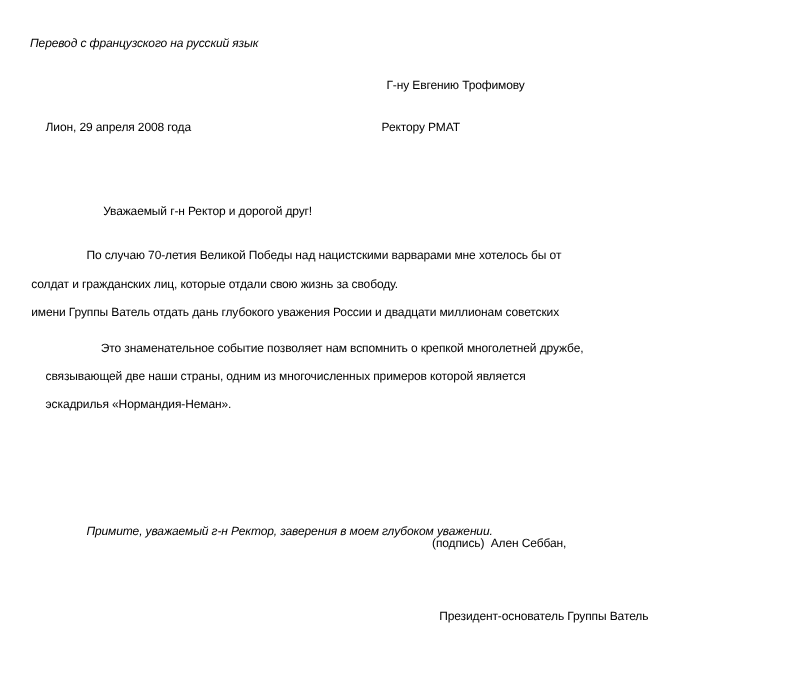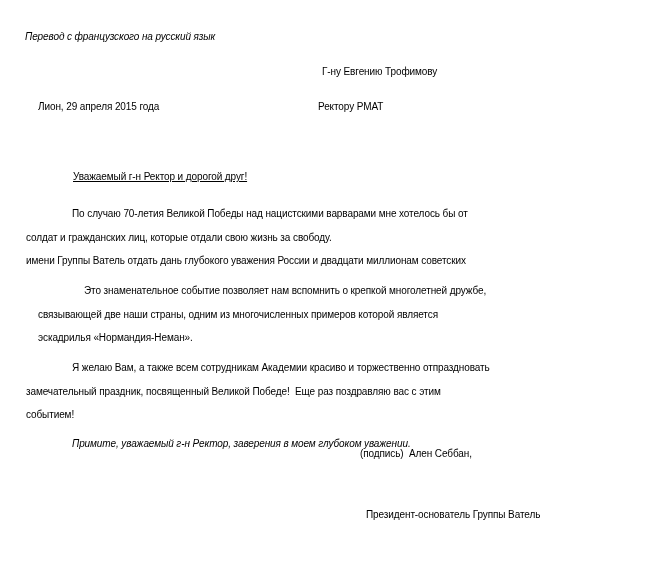--- a/index.html
+++ b/index.html
@@ -22,60 +22,55 @@
   .abs { position: absolute; }
   .line { white-space: pre; }
   .indent { padding-left: 46px; }
   .t-note {
     top: 25px; left: 25px;
     font-style: italic;
   }
   .recipient-name { top: 60px; left: 322px; }
   .date-place     { top: 95px; left: 38px; }
   .recipient-title{ top: 95px; left: 318px; }
-  .salutation     { top: 165px; left: 27px; text-decoration: underline; }
+  .salutation     { top: 165px; left: 40px; }
   .para-1 { top: 202px; left: 26px; }
   .para-2 { top: 279px; left: 26px; margin-left: 12px; }
   .para-3 { top: 356px; left: 26px; }
   .closing { top: 432px; left: 26px; font-style: italic; }
   .sig-line-1 { top: 442px; left: 360px; text-align: center; }
   .sig-line-2 { top: 503px; left: 366px; }
 </style>
 </head>
 <body>
 
 <div class="page">
 
   <div class="abs t-note line">Перевод с французского на русский язык</div>
 
   <div class="abs recipient-name line">Г-ну Евгению Трофимову</div>
 
-  <div class="abs date-place line">Лион, 29 апреля 2015 года</div>
+  <div class="abs date-place line">Лион, 29 апреля 2008 года</div>
 
   <div class="abs recipient-title line">Ректору РМАТ</div>
 
   <div class="abs salutation line indent">Уважаемый г-н Ректор и дорогой друг!</div>
 
   <div class="abs para-1">
     <div class="line indent">По случаю 70-летия Великой Победы над нацистскими варварами мне хотелось бы от</div>
     <div class="line">солдат и гражданских лиц, которые отдали свою жизнь за свободу.</div>
     <div class="line">имени Группы Ватель отдать дань глубокого уважения России и двадцати миллионам советских</div>
   </div>
 
   <div class="abs para-2">
     <div class="line indent">Это знаменательное событие позволяет нам вспомнить о крепкой многолетней дружбе,</div>
     <div class="line">связывающей две наши страны, одним из многочисленных примеров которой является</div>
     <div class="line">эскадрилья «Нормандия-Неман».</div>
   </div>
 
-  <div class="abs para-3">
-    <div class="line indent">Я желаю Вам, а также всем сотрудникам Академии красиво и торжественно отпраздновать</div>
-    <div class="line">замечательный праздник, посвященный Великой Победе!  Еще раз поздравляю вас с этим</div>
-    <div class="line">событием!</div>
-  </div>
 
   <div class="abs closing line indent">Примите, уважаемый г-н Ректор, заверения в моем глубоком уважении.</div>
 
   <div class="abs sig-line-1 line">(подпись)  Ален Себбан,</div>
 
   <div class="abs sig-line-2 line">Президент-основатель Группы Ватель</div>
 
 </div>
 
 </body></html>

